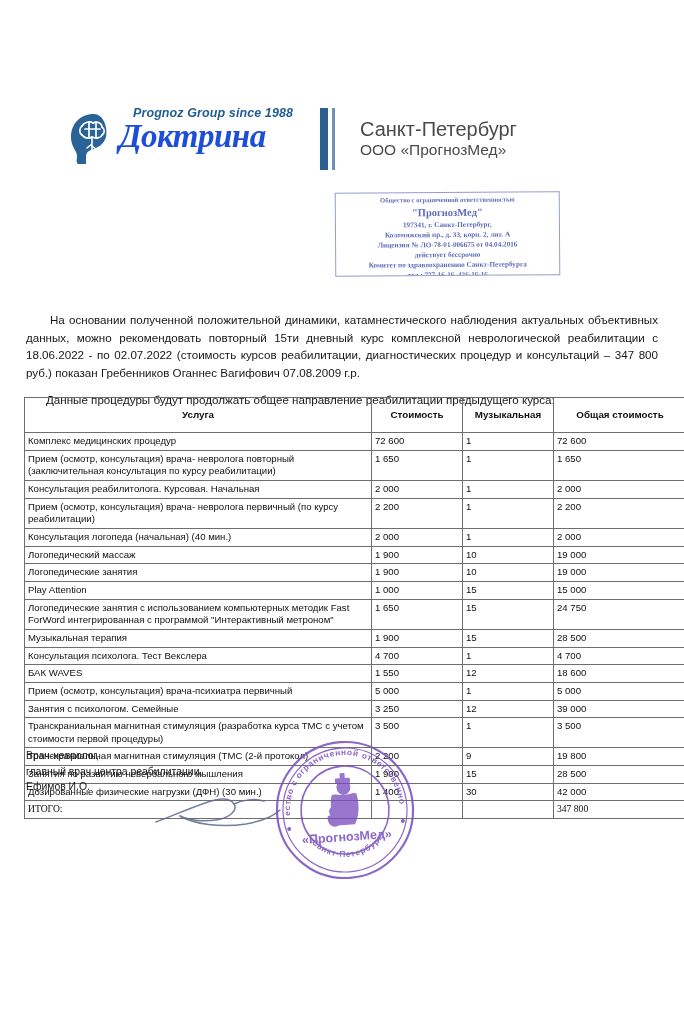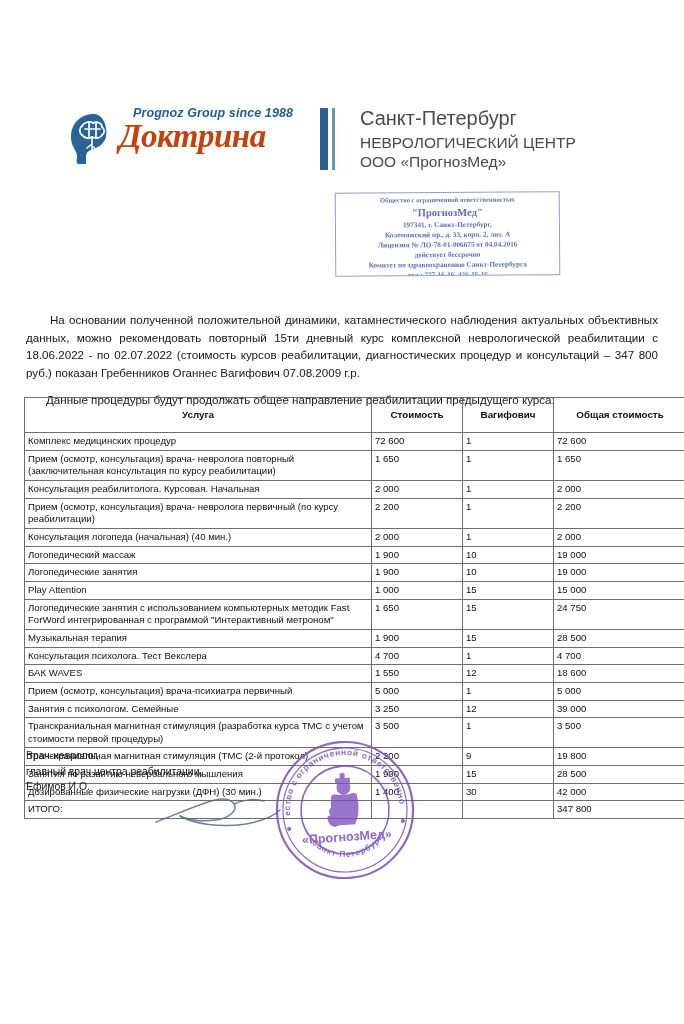--- a/index.html
+++ b/index.html
@@ -59,21 +59,21 @@
     color: #1f5d93;
     letter-spacing: 0.1px;
     white-space: nowrap;
     margin-left: 14px;
   }
   .logo-name {
     font-family: "Liberation Serif", serif;
     font-weight: bold;
     font-style: italic;
     font-size: 33px;
-    color: #c2410c;
+    color: #1d4ed8;
     line-height: 0.95;
     letter-spacing: -0.5px;
     white-space: nowrap;
     margin-top: 1px;
   }
   .divider-bars {
     width: 26px;
     height: 62px;
     position: relative;
     margin: 0 16px 0 22px;
@@ -188,21 +188,21 @@
     font-size: 9.8px;
     vertical-align: middle;
     padding: 4px 3px;
     height: 26px;
   }
   .col-service  { width: 340px; text-align: left; }
   .col-price    { width: 84px;  text-align: right; }
   .col-qty      { width: 84px;  text-align: right; }
   .col-total    { width: 126px; text-align: right; }
   .svc-table td.num { text-align: left; white-space: nowrap; }
-  .svc-table tr.total-row td { font-weight: normal; }
+  .svc-table tr.total-row td { font-weight: normal; font-family: Liberation Serif, serif; }
   .svc-table tr.total-row td.label { text-align: left; }
 
   
   .sig-block {
     position: absolute;
     left: 26px;
     top: 748px;
     font-size: 10.4px;
     color: #171717;
     line-height: 1.5;
@@ -264,21 +264,20 @@
       </div>
     </div>
 
     <div class="divider-bars">
       <div class="bar-thick"></div>
       <div class="bar-thin"></div>
     </div>
 
     <div class="org-block">
       <div class="org-city">Санкт-Петербург</div>
-      <div class="org-kind">НЕВРОЛОГИЧЕСКИЙ ЦЕНТР</div>
       <div class="org-legal">ООО «ПрогнозМед»</div>
     </div>
   </div>
 
   <div class="rect-stamp">
     <div class="rs-l1">Общество с ограниченной ответственностью</div>
     <div class="rs-l2">"ПрогнозМед"</div>
     <div class="rs-l3">197341, г. Санкт-Петербург,</div>
     <div class="rs-l4">Коломяжский пр., д. 33, корп. 2, лит. А</div>
     <div class="rs-l5">Лицензия № ЛО-78-01-006675 от 04.04.2016</div>
@@ -291,21 +290,21 @@
   <div class="body-text">
     <p class="indent">На основании полученной положительной динамики, катамнестического наблюдения актуальных объективных данных, можно рекомендовать повторный 15ти дневный курс  комплексной неврологической реабилитации  с 18.06.2022 - по  02.07.2022 (стоимость курсов реабилитации, диагностических процедур и консультаций –     347 800  руб.) показан Гребенников Оганнес Вагифович 07.08.2009 г.р.</p>
     <p class="second">Данные процедуры будут продолжать общее направление реабилитации предыдущего курса:</p>
   </div>
 
   <table class="svc-table">
     <thead>
       <tr>
         <th class="col-service">Услуга</th>
         <th class="col-price">Стоимость</th>
-        <th class="col-qty">Вагифович</th>
+        <th class="col-qty">Музыкальная</th>
         <th class="col-total">Общая стоимость</th>
       </tr>
     </thead>
     <tbody id="svc-body">
         <tr>
           <td class="col-service">Комплекс медицинских процедур</td>
           <td class="col-price num">72 600</td>
           <td class="col-qty num">1</td>
           <td class="col-total num">72 600</td>
         </tr>

